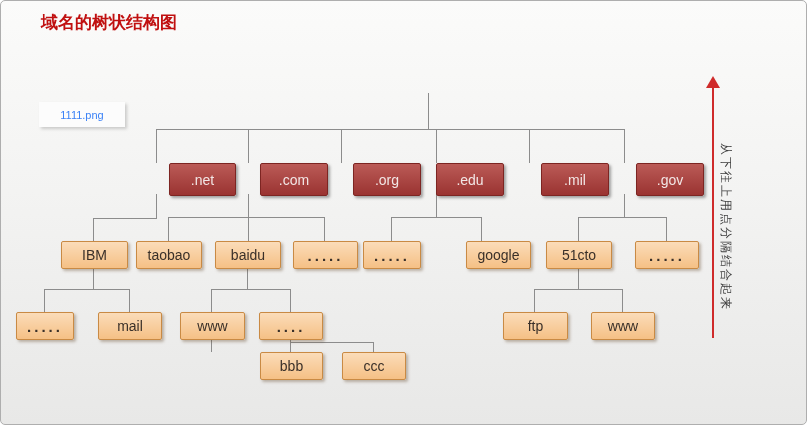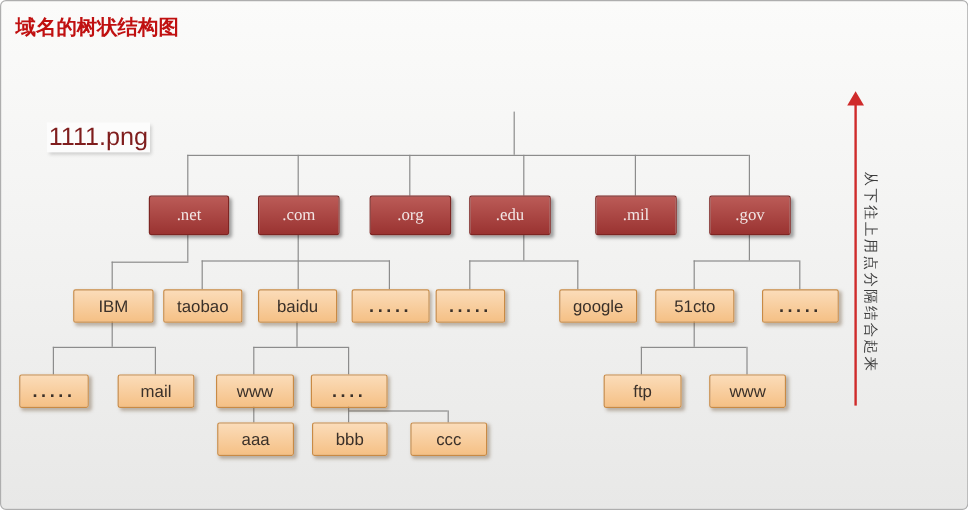--- a/index.html
+++ b/index.html
@@ -3,42 +3,43 @@
 <meta charset="utf-8">
 <style>
   html,body{margin:0;padding:0;background:#fff;}
   #canvas{
     position:relative; width:805px; height:423px; overflow:hidden;
     border:1px solid #aeaeae; border-radius:5px;
     background:linear-gradient(#fbfbfa 0%, #f3f3f2 45%, #e8e8e7 100%);
     font-family:"Liberation Sans", sans-serif;
   }
   .title{
-    position:absolute; left:12px; top:10px;
+    position:absolute; left:40px; top:10px;
     font-size:17px; font-weight:bold; color:#c01010;
     font-family:"Liberation Sans", sans-serif;
   }
   .watermark{
     position:absolute; left:38px; top:101px; width:86px; height:25px;
     background:#fcfcfc; box-shadow:2px 2px 3px rgba(0,0,0,.18);
-    color:#7f1d1d; font-size:21px; display:flex; align-items:center; justify-content:center;
+    color:#3b82f6; font-size:11px; display:flex; align-items:center; justify-content:center;
   }
   .node{
     position:absolute; display:flex; align-items:center; justify-content:center;
     font-size:14px; color:#3a3029;
     background:linear-gradient(#fbdcb9, #f5c085);
     border:1px solid #c98a44; border-radius:2px;
     box-shadow:2px 2px 3px rgba(90,60,30,.35);
     z-index:2;
   }
   .tld{
     background:linear-gradient(#bb5b57, #9a3331);
     border:1px solid #7d2522; color:#f2e6e5;
-    font-family:Liberation Serif, serif; font-size:14px;
+    font-family:Liberation Sans, sans-serif; font-size:14px;
     box-shadow:2px 2px 3px rgba(0,0,0,.35);
+    margin-left:45px;
   }
   .root-node{
     background:linear-gradient(#60c4a7, #28a286);
     border:1px solid #1f8f76; color:#eafaf4;
     border-radius:20px; font-size:15px;
     font-family:"DejaVu Sans Mono", monospace;
     box-shadow:2px 3px 4px rgba(0,0,0,.25);
   }
   .dots{font-weight:bold; letter-spacing:3px; font-size:15px;}
   .cl{position:absolute; background:#8c8c8c; z-index:1;}
@@ -129,21 +130,20 @@
   <div class="node" style="left:545px;top:240px;width:64px;height:26px">51cto</div>
   <div class="node dots" style="left:634px;top:240px;width:62px;height:26px">.....</div>
 
   <div class="node dots" style="left:15px;top:311px;width:56px;height:26px">.....</div>
   <div class="node" style="left:97px;top:311px;width:62px;height:26px">mail</div>
   <div class="node" style="left:179px;top:311px;width:63px;height:26px">www</div>
   <div class="node dots" style="left:258px;top:311px;width:62px;height:26px">....</div>
   <div class="node" style="left:502px;top:311px;width:63px;height:26px">ftp</div>
   <div class="node" style="left:590px;top:311px;width:62px;height:26px">www</div>
 
-  <div class="node" style="left:180px;top:351px;width:62px;height:26px">aaa</div>
   <div class="node" style="left:259px;top:351px;width:61px;height:26px">bbb</div>
   <div class="node" style="left:341px;top:351px;width:62px;height:26px">ccc</div>
 
   <div class="arrow-line"></div>
   <div class="arrow-head"></div>
   <div class="arrow-label">从下往上用点分隔结合起来</div>
 
 </div>
 
 </body></html>

